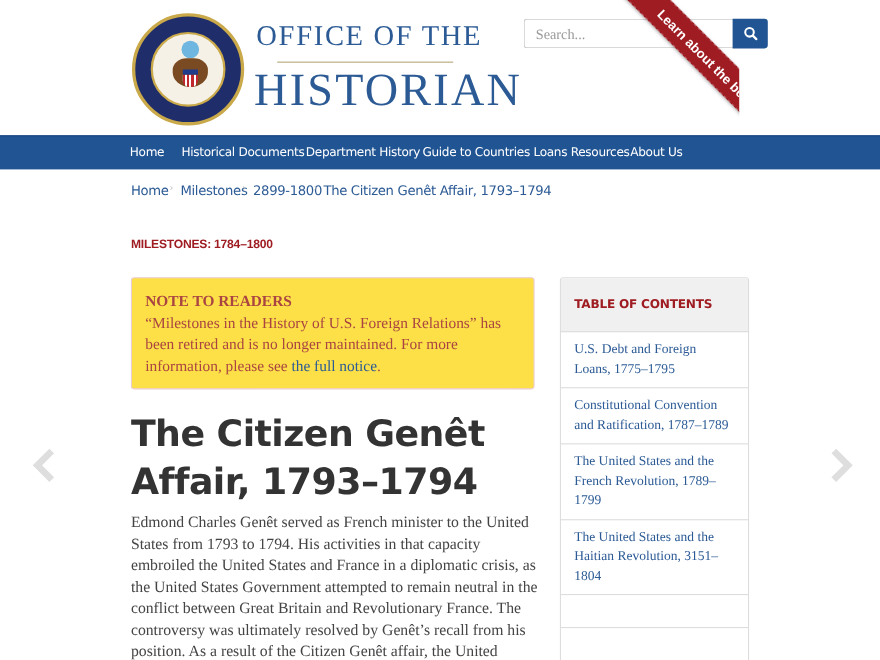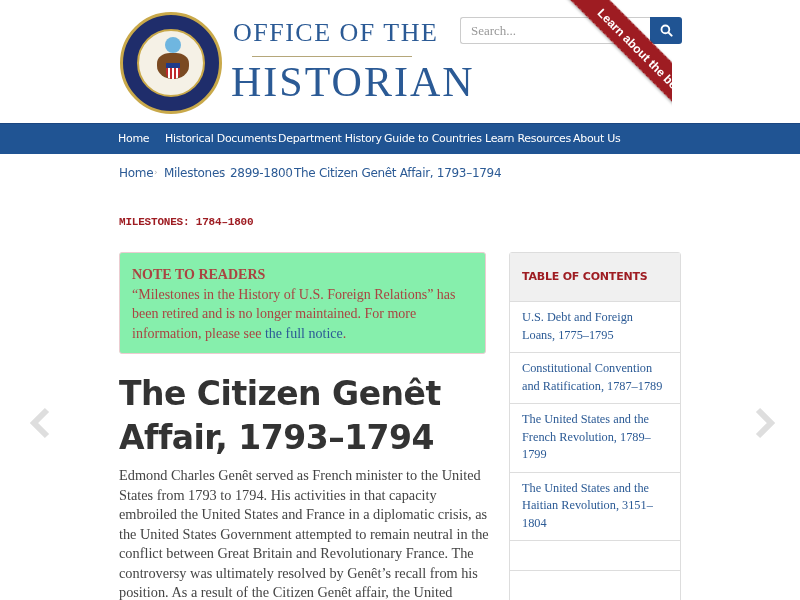--- a/index.html
+++ b/index.html
@@ -16,45 +16,45 @@
   .seal-shield { position: absolute; left: 27px; top: 32px; width: 14px; height: 16px;
           background: repeating-linear-gradient(90deg, #c0282d 0 2px, #fff 2px 4px); border-top: 5px solid #1f3b8a; border-radius: 0 0 6px 6px; }
   .seal-glory { position: absolute; left: 26px; top: 6px; width: 16px; height: 16px; border-radius: 50%; background: #6fb6e0; }
 
   .title-line1 { position: absolute; left: 233px; top: 18px; font-family: "Liberation Serif", serif; font-size: 26px;
           letter-spacing: 1.5px; color: #2b5a95; }
   .title-rule { position: absolute; left: 252px; top: 56px; width: 160px; height: 1px; background: #b5a77a; }
   .title-line2 { position: absolute; left: 231px; top: 58px; font-family: "Liberation Serif", serif; font-size: 42px;
           letter-spacing: 2px; color: #2b5a95; }
 
-  .search { position: absolute; left: 460px; top: 17px; width: 222px; height: 27px; }
+  .search { position: absolute; left: 476px; top: 17px; width: 222px; height: 27px; }
   .search-input { position: absolute; left: 0; top: 0; width: 191px; height: 27px; border: 1px solid #ccc; border-right: none;
           border-radius: 3px 0 0 3px; padding: 0 10px; font-family: "Liberation Serif", serif; font-size: 13px; color: #555; background: #fff; }
   .search-input::placeholder { color: #999; }
   .search-btn { position: absolute; left: 190px; top: 0; width: 32px; height: 27px; background: #205493; border: none; border-radius: 0 3px 3px 0;
           display: flex; align-items: center; justify-content: center; cursor: pointer; }
 
   .ribbon-wrap { position: absolute; right: 0; top: 0; width: 140px; height: 140px; overflow: hidden; }
   .ribbon { position: absolute; left: 10px; top: 38px; width: 200px; height: 28px; background: #9e1c22; transform: rotate(45deg);
           color: #fff; font-size: 12px; font-weight: bold; text-align: center; line-height: 28px; box-shadow: 0 1px 3px rgba(0,0,0,0.3);
           transform-origin: center; border-top: 1px dashed rgba(255,255,255,0.3); border-bottom: 1px dashed rgba(255,255,255,0.3); }
 
   
   .nav { position: absolute; left: 0; top: 123px; width: 800px; height: 31px; background: #205493; border-top: 1px solid #1b4680; }
   .nav-item { position: absolute; top: 0; height: 31px; line-height: 30px; color: #fff; font-size: 11px; font-family: "DejaVu Sans", sans-serif; letter-spacing: -0.3px; }
 
   
   .crumbs { position: absolute; left: 119px; top: 166px; font-size: 12px; font-family: "DejaVu Sans", sans-serif; letter-spacing: -0.3px; }
   .crumb { color: #2b5a95; position: absolute; top: 0; white-space: nowrap; }
   .crumb-sep { position: absolute; top: 1px; color: #bbb; font-size: 9px; }
 
-  .section-label { position: absolute; left: 119px; top: 216px; font-size: 11px; font-weight: bold; color: #9e1c22; font-family: Liberation Mono, monospace; letter-spacing: -0.2px; }
+  .section-label { position: absolute; left: 119px; top: 216px; font-size: 11px; font-weight: bold; color: #9e1c22; font-family: Liberation Sans, sans-serif; letter-spacing: -0.2px; }
 
   
-  .note { position: absolute; left: 119px; top: 252px; width: 367px; height: 102px; background: #86efac; border: 1px solid #ebccd1;
+  .note { position: absolute; left: 119px; top: 252px; width: 367px; height: 102px; background: #fde047; border: 1px solid #ebccd1;
           border-radius: 3px; padding: 12px 12px; font-family: "Liberation Serif", serif; font-size: 14px; line-height: 19.5px; color: #a94442; }
   .note-title { font-weight: bold; text-transform: none; }
   .note a { color: #2b5a95; text-decoration: none; margin-top: 25px; }
 
   
   .page-title { position: absolute; left: 119px; top: 372px; width: 380px; font-family: "DejaVu Sans", sans-serif; font-weight: bold;
           font-size: 33px; line-height: 44px; color: #333; letter-spacing: -0.5px; }
 
   .body-text { position: absolute; left: 119px; top: 466px; width: 370px; font-family: "Liberation Serif", serif; font-size: 14.3px;
           line-height: 19.5px; color: #444; }
@@ -95,21 +95,21 @@
   <div class="ribbon-wrap">
     <div class="ribbon">Learn about the beta</div>
   </div>
 </div>
 
 <nav class="nav">
   <a class="nav-item" style="left:118px">Home</a>
   <a class="nav-item" style="left:165px">Historical Documents</a>
   <a class="nav-item" style="left:278px">Department History</a>
   <a class="nav-item" style="left:384px">Guide to Countries</a>
-  <a class="nav-item" style="left:485px">Learn Resources</a>
+  <a class="nav-item" style="left:485px">Loans Resources</a>
   <a class="nav-item" style="left:573px">About Us</a>
 </nav>
 
 <div class="crumbs">
   <a class="crumb" style="left:0">Home</a>
   <span class="crumb-sep" style="left:35px">›</span>
   <a class="crumb" style="left:45px">Milestones</a>
   <span class="crumb-sep" style="left:101px">›</span>
   <a class="crumb" style="left:111px">2899-1800</a>
   <span class="crumb-sep" style="left:166px">›</span>

